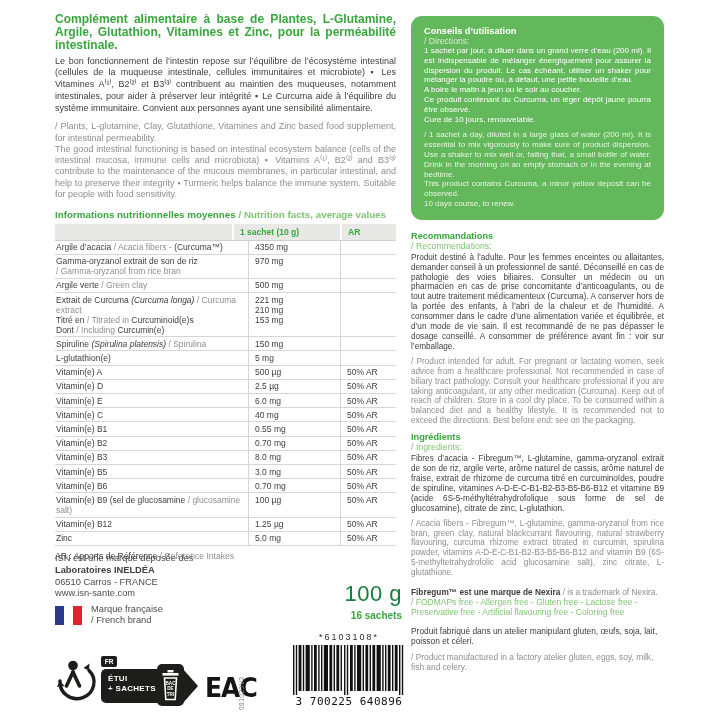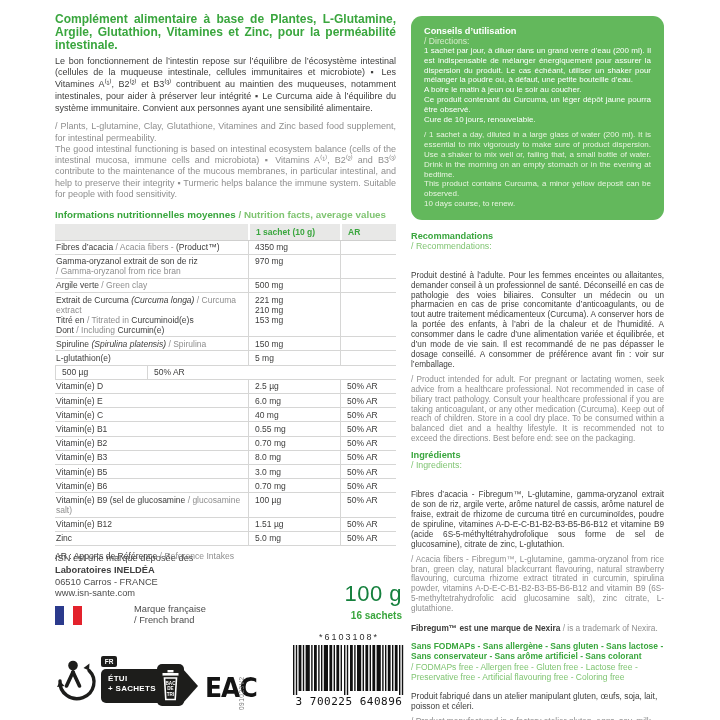--- a/index.html
+++ b/index.html
@@ -17,57 +17,57 @@
 
   
   .left-col{position:absolute; left:55px; top:13px; width:341px;}
   .intro-title{font-size:12px; line-height:12.9px; font-weight:bold; color:var(--green); text-align:justify;}
   .intro-fr{margin-top:4px; font-size:9px; line-height:11.7px; color:var(--dark);}
   .intro-en{margin-top:7px; font-size:9px; line-height:11.3px; color:var(--gray);}
   .section-title{margin-top:9px; font-size:9.8px; font-weight:bold; color:var(--green);}
   .section-title .lt{color:var(--greenlight);}
 
   .ntable{margin-top:4px; width:100%; font-size:8.5px; line-height:10px;}
-  .t-head{display:flex; background:#e8e8e7; border-bottom:1px solid #cfcfce;}
+  .t-head{display:flex; background:#e8e8e7; border-bottom:1px solid #cfcfce;gap:16px;}
   .t-head div{padding:2.6px 0 2.6px 6px; color:var(--green); font-weight:bold;}
   .h-label{flex:1;}
   .h-serv{width:92px; border-left:2px solid #fff;}
   .h-ar{width:56px; border-left:2px solid #fff;}
   .t-row{display:flex; border-bottom:1px solid #d6d6d5;}
   .t-label{flex:1; padding:1.6px 2px 1.6px 1px; color:var(--dark);}
   .t-val{width:92px; padding:1.6px 0 1.6px 6px; border-left:1px solid #d6d6d5; color:var(--dark); white-space:pre-line;}
   .t-ar{width:56px; padding:1.6px 0 1.6px 6px; border-left:1px solid #d6d6d5; color:var(--dark);}
   .footnote{margin-top:5px; font-size:8.6px;}
 
   
   .right-col{position:absolute; left:411px; top:16px; width:253px; height:712px; overflow:hidden;}
   .green-box{background:var(--boxgreen); border-radius:11px; padding:10px 13px 11px 13px; color:#fff;}
   .gb-title{font-size:9.2px; font-weight:bold;}
   .gb-sub{font-size:8.6px; color:var(--boxpale);}
   .gb-body{font-size:8px; line-height:9.8px; text-align:justify;}
   .gb-body.enb{margin-top:6px; color:#e8f4e0;}
   .r-heading{margin-top:11px; font-size:9.2px; font-weight:bold; color:var(--green);}
   .r-sub{font-size:8.8px; color:var(--greenlight);}
-  .r-body{margin-top:20px; font-size:8.2px; line-height:9.9px; text-align:justify;}
+  .r-body{margin-top:2px; font-size:8.2px; line-height:9.9px; text-align:justify;}
   .r-body.enb{margin-top:5px;}
   .tm-line{margin-top:9px; font-size:8.3px;}
   .tm-line .fr{font-weight:bold;}
   .claims-fr{margin-top:8px; font-size:8.5px; line-height:10.4px; font-weight:bold; color:var(--green);}
   .claims-en{font-size:8.5px; line-height:10.4px; color:var(--greenlight);}
   .alg-fr{margin-top:8px; font-size:8.4px; line-height:10.4px; color:var(--dark);}
   .alg-en{margin-top:5px; font-size:8.4px; line-height:10.4px; color:var(--gray);}
 
   
   .company{position:absolute; left:55px; top:553px; font-size:9.3px; line-height:11.8px; color:#4c4c4c;}
   .company .bold{font-weight:bold; color:#3f3f3f;}
   .brand-row{display:flex; align-items:center; margin-top:4px;}
   .flag{display:flex; width:27px; height:19px; margin-right:9px;}
   .flag span{flex:1;}
   .flag .b{background:#2b3a8c;} .flag .w{background:#ffffff;} .flag .r{background:#e3222c;}
-  .brand-txt{font-size:9.3px; line-height:11px; color:#4c4c4c;margin-left:43px;}
+  .brand-txt{font-size:9.3px; line-height:11px; color:#4c4c4c;}
 
   .weight{position:absolute; left:278px; top:581px; width:124px; text-align:right;}
   .weight .w100{font-size:22px; letter-spacing:0.5px; color:#15803d;}
   .weight .cnt{margin-top:3px; font-size:10px; font-weight:bold; color:var(--green);}
 
   .codebox{position:absolute; left:291px; top:632px; width:116px; text-align:center;}
   .item-code{font-size:9px; letter-spacing:2px; color:#2e2e2e;}
   .bars{display:block; margin:3px auto 0 auto;}
   .ean{margin-top:0px; font-family:"DejaVu Sans Mono", monospace; font-size:11px; letter-spacing:0.5px; color:#111;}
 
@@ -97,21 +97,21 @@
     </div>
 
     <div class="ntable">
       <div class="t-head">
         <div class="h-label"></div>
         <div class="h-serv">1 sachet (10 g)</div>
         <div class="h-ar">AR</div>
       </div>
       <div id="nutrition-rows">
           <div class="t-row">
-            <div class="t-label"><span class="fr">Fibres d’acacia</span><span class="en"> / Acacia fibers - </span><span class="fr">(Product™)</span></div>
+            <div class="t-label"><span class="fr">Argile d’acacia</span><span class="en"> / Acacia fibers - </span><span class="fr">(Curcuma™)</span></div>
             <div class="t-val">4350 mg</div>
             <div class="t-ar"></div>
           </div>
           <div class="t-row">
             <div class="t-label"><span class="fr">Gamma-oryzanol extrait de son de riz</span><br><span class="en">/ Gamma-oryzanol from rice bran</span></div>
             <div class="t-val">970 mg</div>
             <div class="t-ar"></div>
           </div>
           <div class="t-row">
             <div class="t-label"><span class="fr">Argile verte</span><span class="en"> / Green clay</span></div>
@@ -129,20 +129,21 @@
             <div class="t-label"><span class="fr">Spiruline </span><span class="fr i">(Spirulina platensis)</span><span class="en"> / Spirulina</span></div>
             <div class="t-val">150 mg</div>
             <div class="t-ar"></div>
           </div>
           <div class="t-row">
             <div class="t-label"><span class="fr">L-glutathion(e)</span></div>
             <div class="t-val">5 mg</div>
             <div class="t-ar"></div>
           </div>
           <div class="t-row">
+            <div class="t-label"><span class="fr">Vitamin(e) A</span></div>
             <div class="t-val">500 µg</div>
             <div class="t-ar">50% AR</div>
           </div>
           <div class="t-row">
             <div class="t-label"><span class="fr">Vitamin(e) D</span></div>
             <div class="t-val">2.5 µg</div>
             <div class="t-ar">50% AR</div>
           </div>
           <div class="t-row">
             <div class="t-label"><span class="fr">Vitamin(e) E</span></div>
@@ -179,21 +180,21 @@
             <div class="t-val">0.70 mg</div>
             <div class="t-ar">50% AR</div>
           </div>
           <div class="t-row">
             <div class="t-label"><span class="fr">Vitamin(e) B9 (sel de glucosamine</span><span class="en"> / glucosamine salt)</span></div>
             <div class="t-val">100 µg</div>
             <div class="t-ar">50% AR</div>
           </div>
           <div class="t-row">
             <div class="t-label"><span class="fr">Vitamin(e) B12</span></div>
-            <div class="t-val">1.51 µg</div>
+            <div class="t-val">1.25 µg</div>
             <div class="t-ar">50% AR</div>
           </div>
           <div class="t-row">
             <div class="t-label"><span class="fr">Zinc</span></div>
             <div class="t-val">5.0 mg</div>
             <div class="t-ar">50% AR</div>
           </div>
         </div>
     </div>
 
@@ -222,21 +223,20 @@
 
     <div class="r-heading" style="margin-top:6px">Ingrédients</div>
     <div class="r-sub">/ Ingredients:</div>
     <div class="r-body fr pre">Fibres d’acacia - Fibregum™, L-glutamine, gamma-oryzanol extrait de son de riz, argile verte, arôme naturel de cassis, arôme naturel de fraise, extrait de rhizome de curcuma titré en curcuminoïdes, poudre de spiruline,  vitamines A-D-E-C-B1-B2-B3-B5-B6-B12 et vitamine B9 (acide 6S-5-méthyltétrahydrofolique sous forme de sel de glucosamine), citrate de zinc, L-glutathion.</div>
     <div class="r-body en enb pre">/ Acacia fibers - Fibregum™, L-glutamine, gamma-oryzanol from rice bran, green clay, natural blackcurrant flavouring, natural strawberry flavouring, curcuma rhizome extract titrated in curcumin, spirulina powder, vitamins A-D-E-C-B1-B2-B3-B5-B6-B12 and vitamin B9 (6S-5-methyltetrahydrofolic acid glucosamine salt), zinc citrate, L-glutathione.</div>
 
     <div class="tm-line">
       <span class="fr">Fibregum™ est une marque de Nexira</span><span class="en"> / is a trademark of Nexira.</span>
     </div>
 
-    <div class="claims-fr">Sans FODMAPs - Sans allergène - Sans gluten - Sans lactose - Sans conservateur - Sans arôme artificiel - Sans colorant</div>
     <div class="claims-en">/ FODMAPs free - Allergen free - Gluten free - Lactose free  - Preservative free - Artificial flavouring free - Coloring free</div>
 
     <div class="alg-fr">Produit fabriqué dans un atelier manipulant gluten, œufs, soja, lait, poisson et céleri.</div>
     <div class="alg-en">/ Product manufactured in a factory atelier gluten, eggs, soy, milk, fish and celery.</div>
   </div>
 
   <div class="company">
     <div>ISN est une marque déposée des</div>
     <div class="bold">Laboratoires INELDÉA</div>
     <div>06510 Carros - FRANCE</div>

